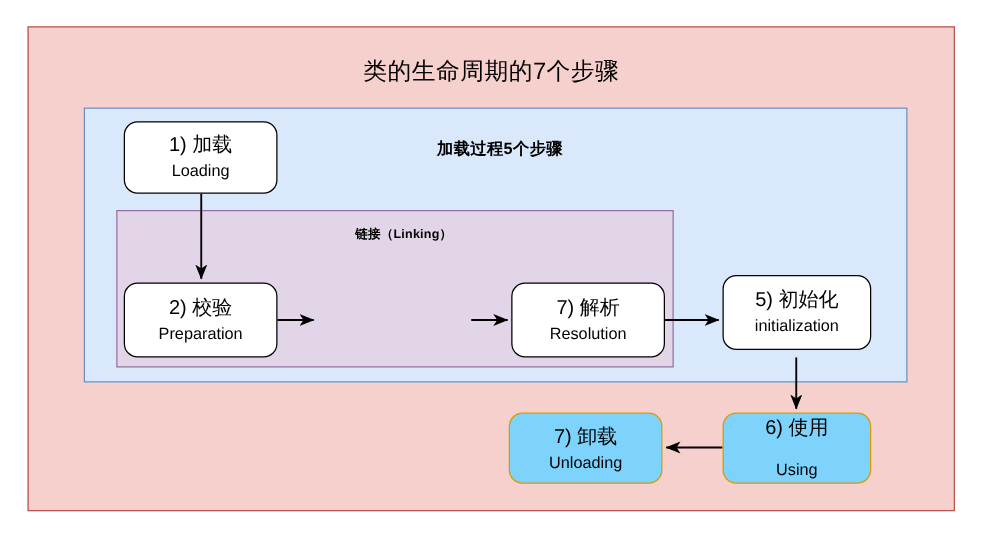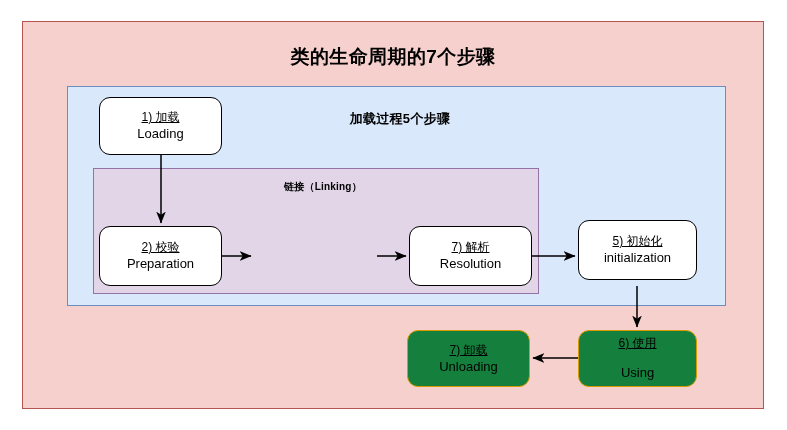--- a/index.html
+++ b/index.html
@@ -55,21 +55,21 @@
     position: absolute;
     text-align: center;
     color: #000000;
     white-space: nowrap;
   }
   #title-main {
     left: 22px;
     top: 44px;
     width: 742px;
     font-size: 19px;
-    font-weight: bold;
+    font-weight: normal;
     letter-spacing: 0.4px;
   }
   #title-loading {
     left: 230px;
     top: 110px;
     width: 340px;
     font-size: 13px;
     font-weight: bold;
     letter-spacing: 0.3px;
   }
@@ -88,34 +88,33 @@
     box-sizing: border-box;
     border-radius: 11px;
     display: flex;
     flex-direction: column;
     align-items: center;
     justify-content: center;
     line-height: 1.35;
     color: #000000;
   }
   .node .cn {
-    font-size: 12px;
+    font-size: 16px;
     white-space: nowrap;
-    text-decoration: underline;
   }
   .node .en {
     font-size: 13px;
     white-space: nowrap;
   }
   .node.white {
     background: #ffffff;
     border: 1.4px solid #000000;
   }
   .node.orange {
-    background: #15803d;
+    background: #7dd3fc;
     border: 1.4px solid #d79b00;
   }
 
   #node-1 { left: 99px;  top: 97px;  width: 123px; height: 58px; }
   #node-2 { left: 99px;  top: 226px; width: 123px; height: 60px; }
   #node-3 { left: 254px; top: 226px; width: 123px; height: 60px; }
   #node-4 { left: 409px; top: 226px; width: 123px; height: 60px; }
   #node-5 { left: 578px; top: 220px; width: 119px; height: 60px; }
   #node-6 { left: 578px; top: 330px; width: 119px; height: 57px; gap: 13px; }
   #node-7 { left: 407px; top: 330px; width: 123px; height: 57px; }

